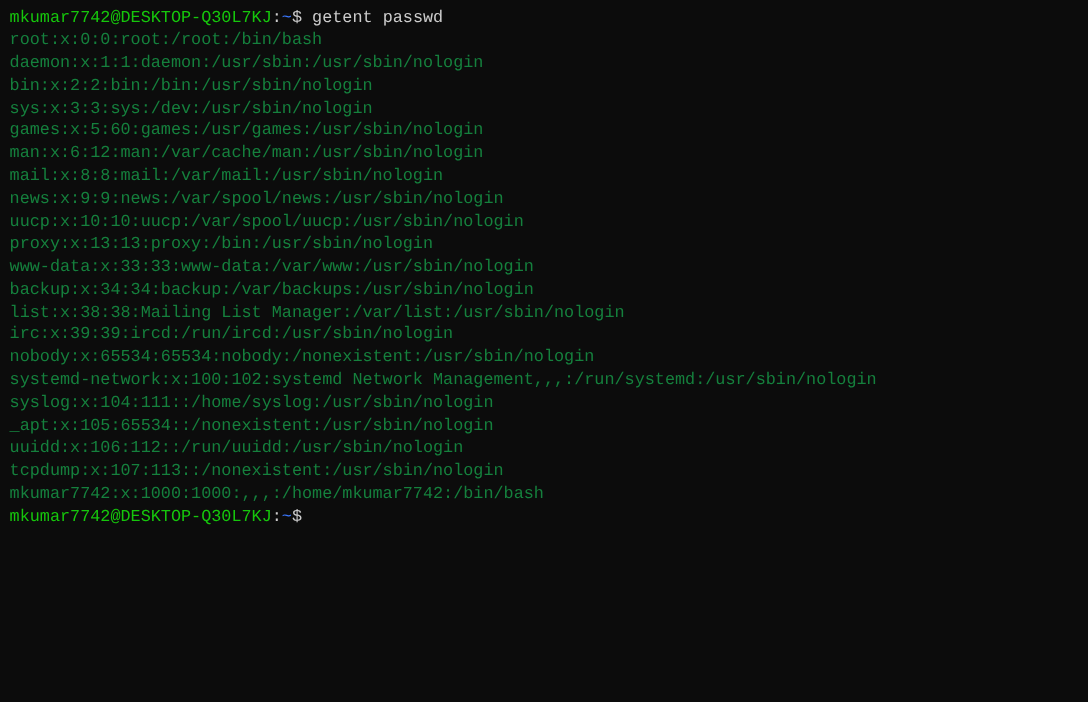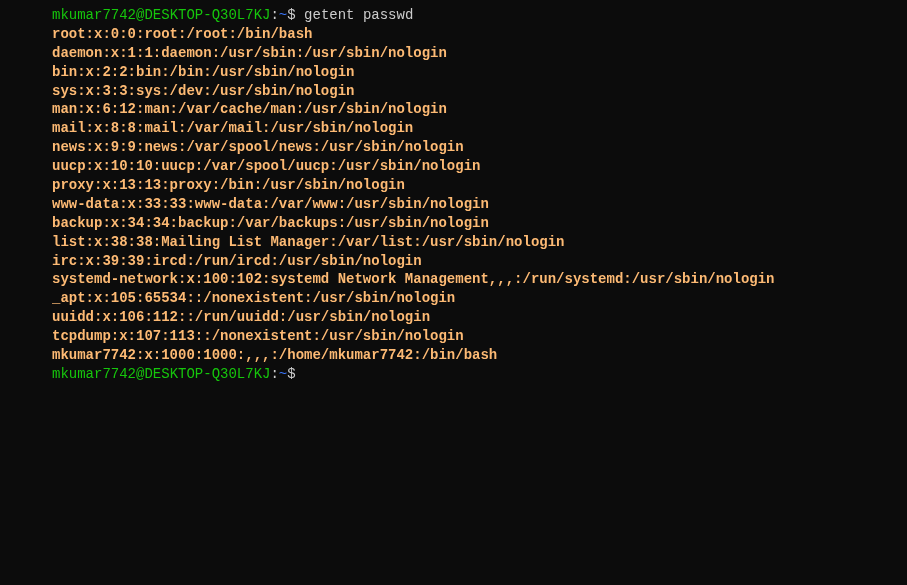--- a/index.html
+++ b/index.html
@@ -13,21 +13,20 @@
       font-size: 14px;
       line-height: 1.35;
       padding: 6px 8px;
       color: #cccccc;
       width: 907px;
       height: 585px;
       overflow: hidden;
     }
     .line {
       white-space: pre;
-      margin-left: 44px;
     }
     .user {
       color: #16c60c;
     }
     .host {
       color: #16c60c;
     }
     .at {
       color: #16c60c;
     }
@@ -37,41 +36,43 @@
     .tilde {
       color: #3b78ff;
     }
     .dollar {
       color: #cccccc;
     }
     .cmd {
       color: #cccccc;
     }
     .output {
-      color: #fdba74;
-      font-weight: bold;
+      color: #15803d;
     }
   </style>
 </head>
 <body>
 
 <div class="line"><span class="user">mkumar7742</span><span class="at">@</span><span class="host">DESKTOP-Q30L7KJ</span><span class="colon">:</span><span class="tilde">~</span><span class="dollar">$</span> <span class="cmd">getent passwd</span></div>
 <div id="output-container">
     <div class="line output">root:x:0:0:root:/root:/bin/bash</div>
     <div class="line output">daemon:x:1:1:daemon:/usr/sbin:/usr/sbin/nologin</div>
     <div class="line output">bin:x:2:2:bin:/bin:/usr/sbin/nologin</div>
     <div class="line output">sys:x:3:3:sys:/dev:/usr/sbin/nologin</div>
+    <div class="line output">games:x:5:60:games:/usr/games:/usr/sbin/nologin</div>
     <div class="line output">man:x:6:12:man:/var/cache/man:/usr/sbin/nologin</div>
     <div class="line output">mail:x:8:8:mail:/var/mail:/usr/sbin/nologin</div>
     <div class="line output">news:x:9:9:news:/var/spool/news:/usr/sbin/nologin</div>
     <div class="line output">uucp:x:10:10:uucp:/var/spool/uucp:/usr/sbin/nologin</div>
     <div class="line output">proxy:x:13:13:proxy:/bin:/usr/sbin/nologin</div>
     <div class="line output">www-data:x:33:33:www-data:/var/www:/usr/sbin/nologin</div>
     <div class="line output">backup:x:34:34:backup:/var/backups:/usr/sbin/nologin</div>
     <div class="line output">list:x:38:38:Mailing List Manager:/var/list:/usr/sbin/nologin</div>
     <div class="line output">irc:x:39:39:ircd:/run/ircd:/usr/sbin/nologin</div>
+    <div class="line output">nobody:x:65534:65534:nobody:/nonexistent:/usr/sbin/nologin</div>
     <div class="line output">systemd-network:x:100:102:systemd Network Management,,,:/run/systemd:/usr/sbin/nologin</div>
+    <div class="line output">syslog:x:104:111::/home/syslog:/usr/sbin/nologin</div>
     <div class="line output">_apt:x:105:65534::/nonexistent:/usr/sbin/nologin</div>
     <div class="line output">uuidd:x:106:112::/run/uuidd:/usr/sbin/nologin</div>
     <div class="line output">tcpdump:x:107:113::/nonexistent:/usr/sbin/nologin</div>
     <div class="line output">mkumar7742:x:1000:1000:,,,:/home/mkumar7742:/bin/bash</div>
   </div>
 <div class="line"><span class="user">mkumar7742</span><span class="at">@</span><span class="host">DESKTOP-Q30L7KJ</span><span class="colon">:</span><span class="tilde">~</span><span class="dollar">$</span></div>
 
 </body></html>

